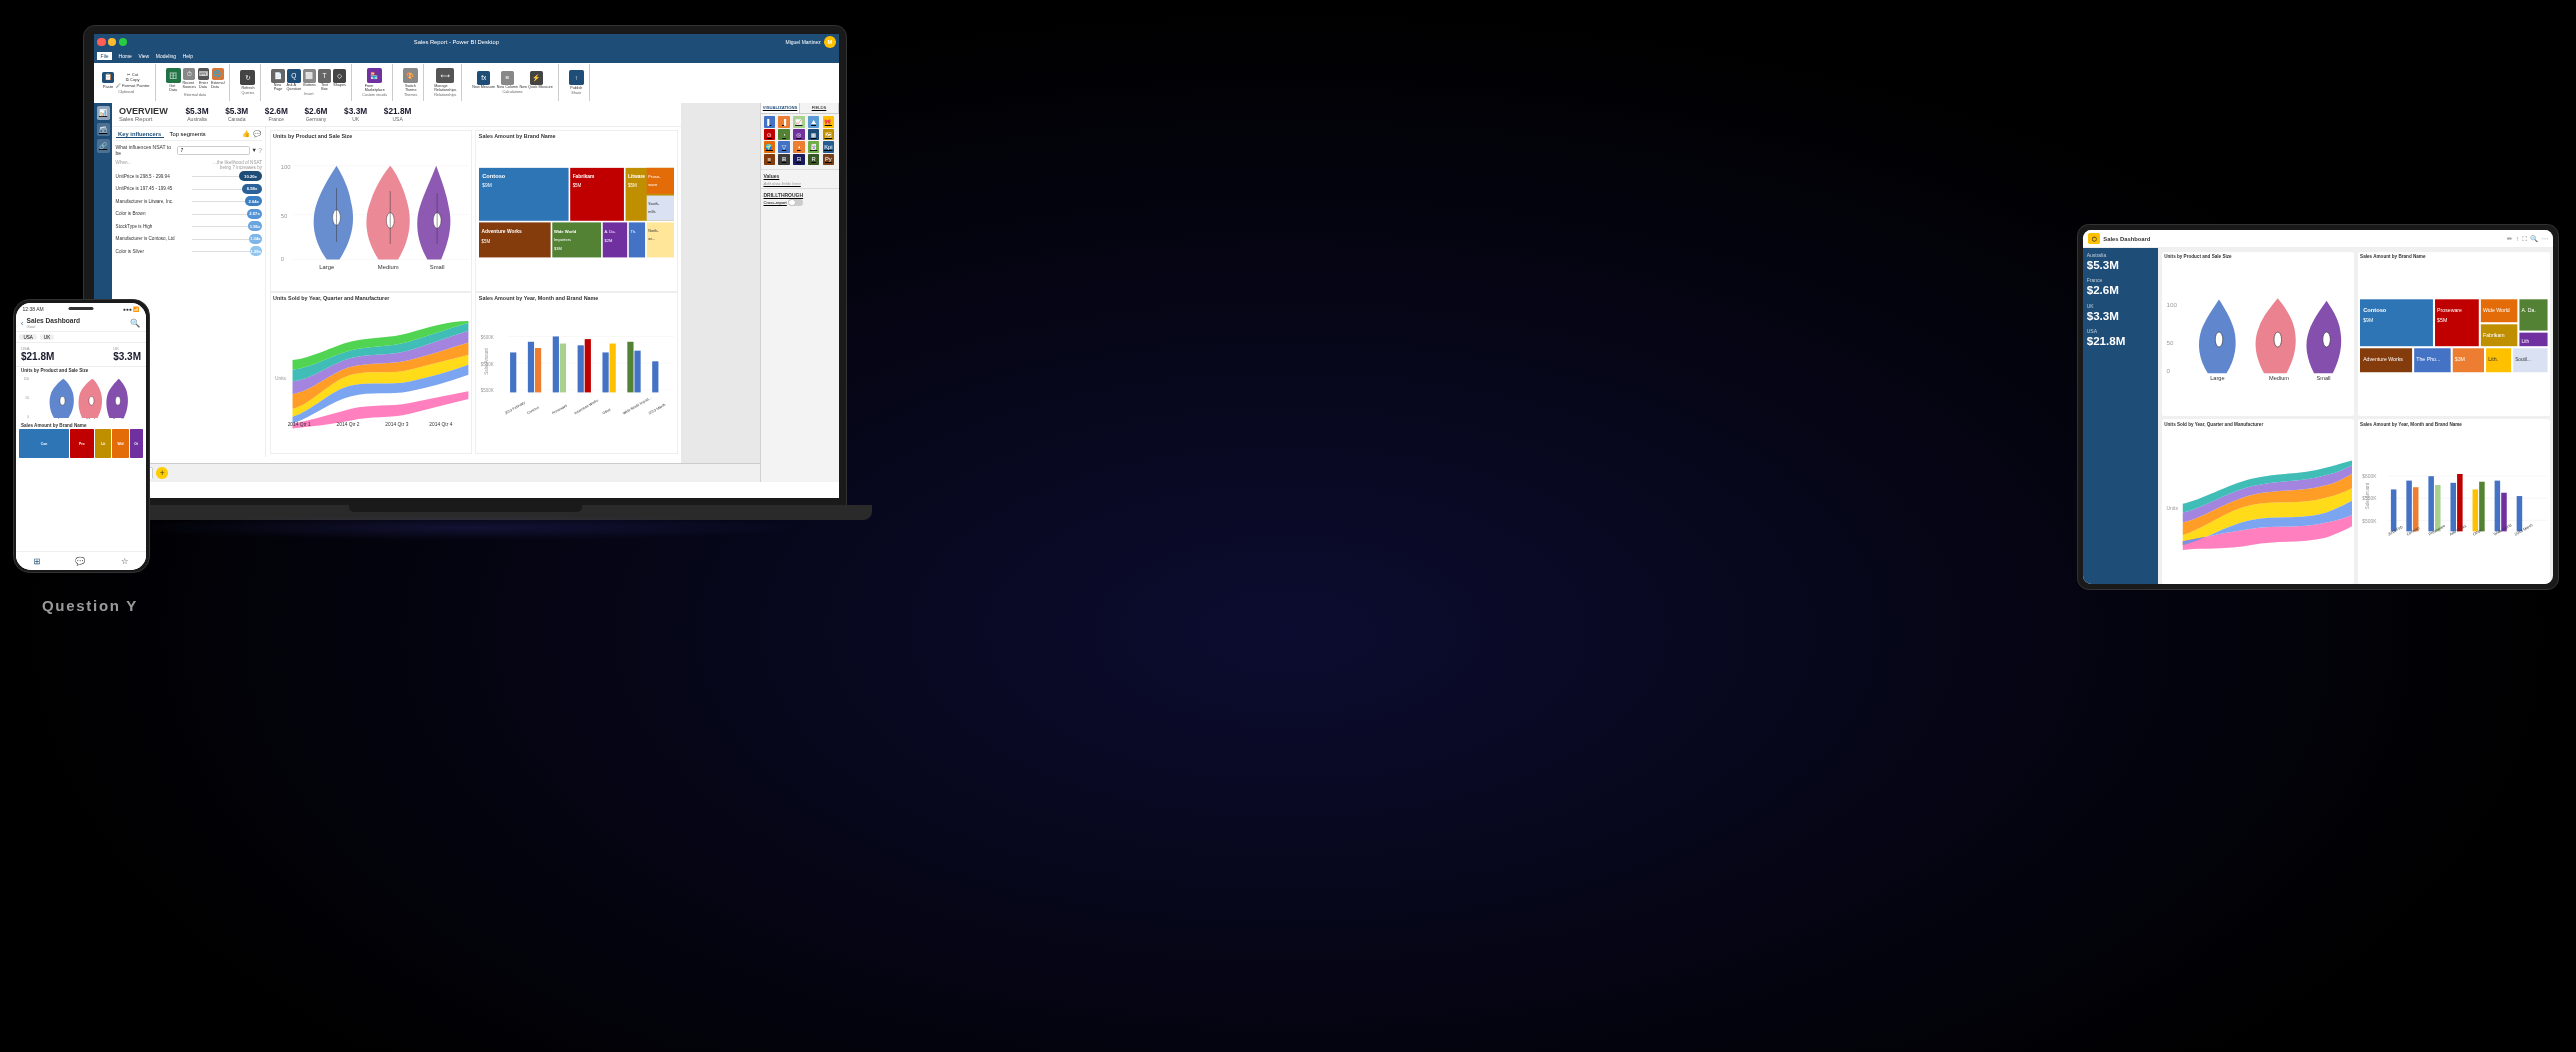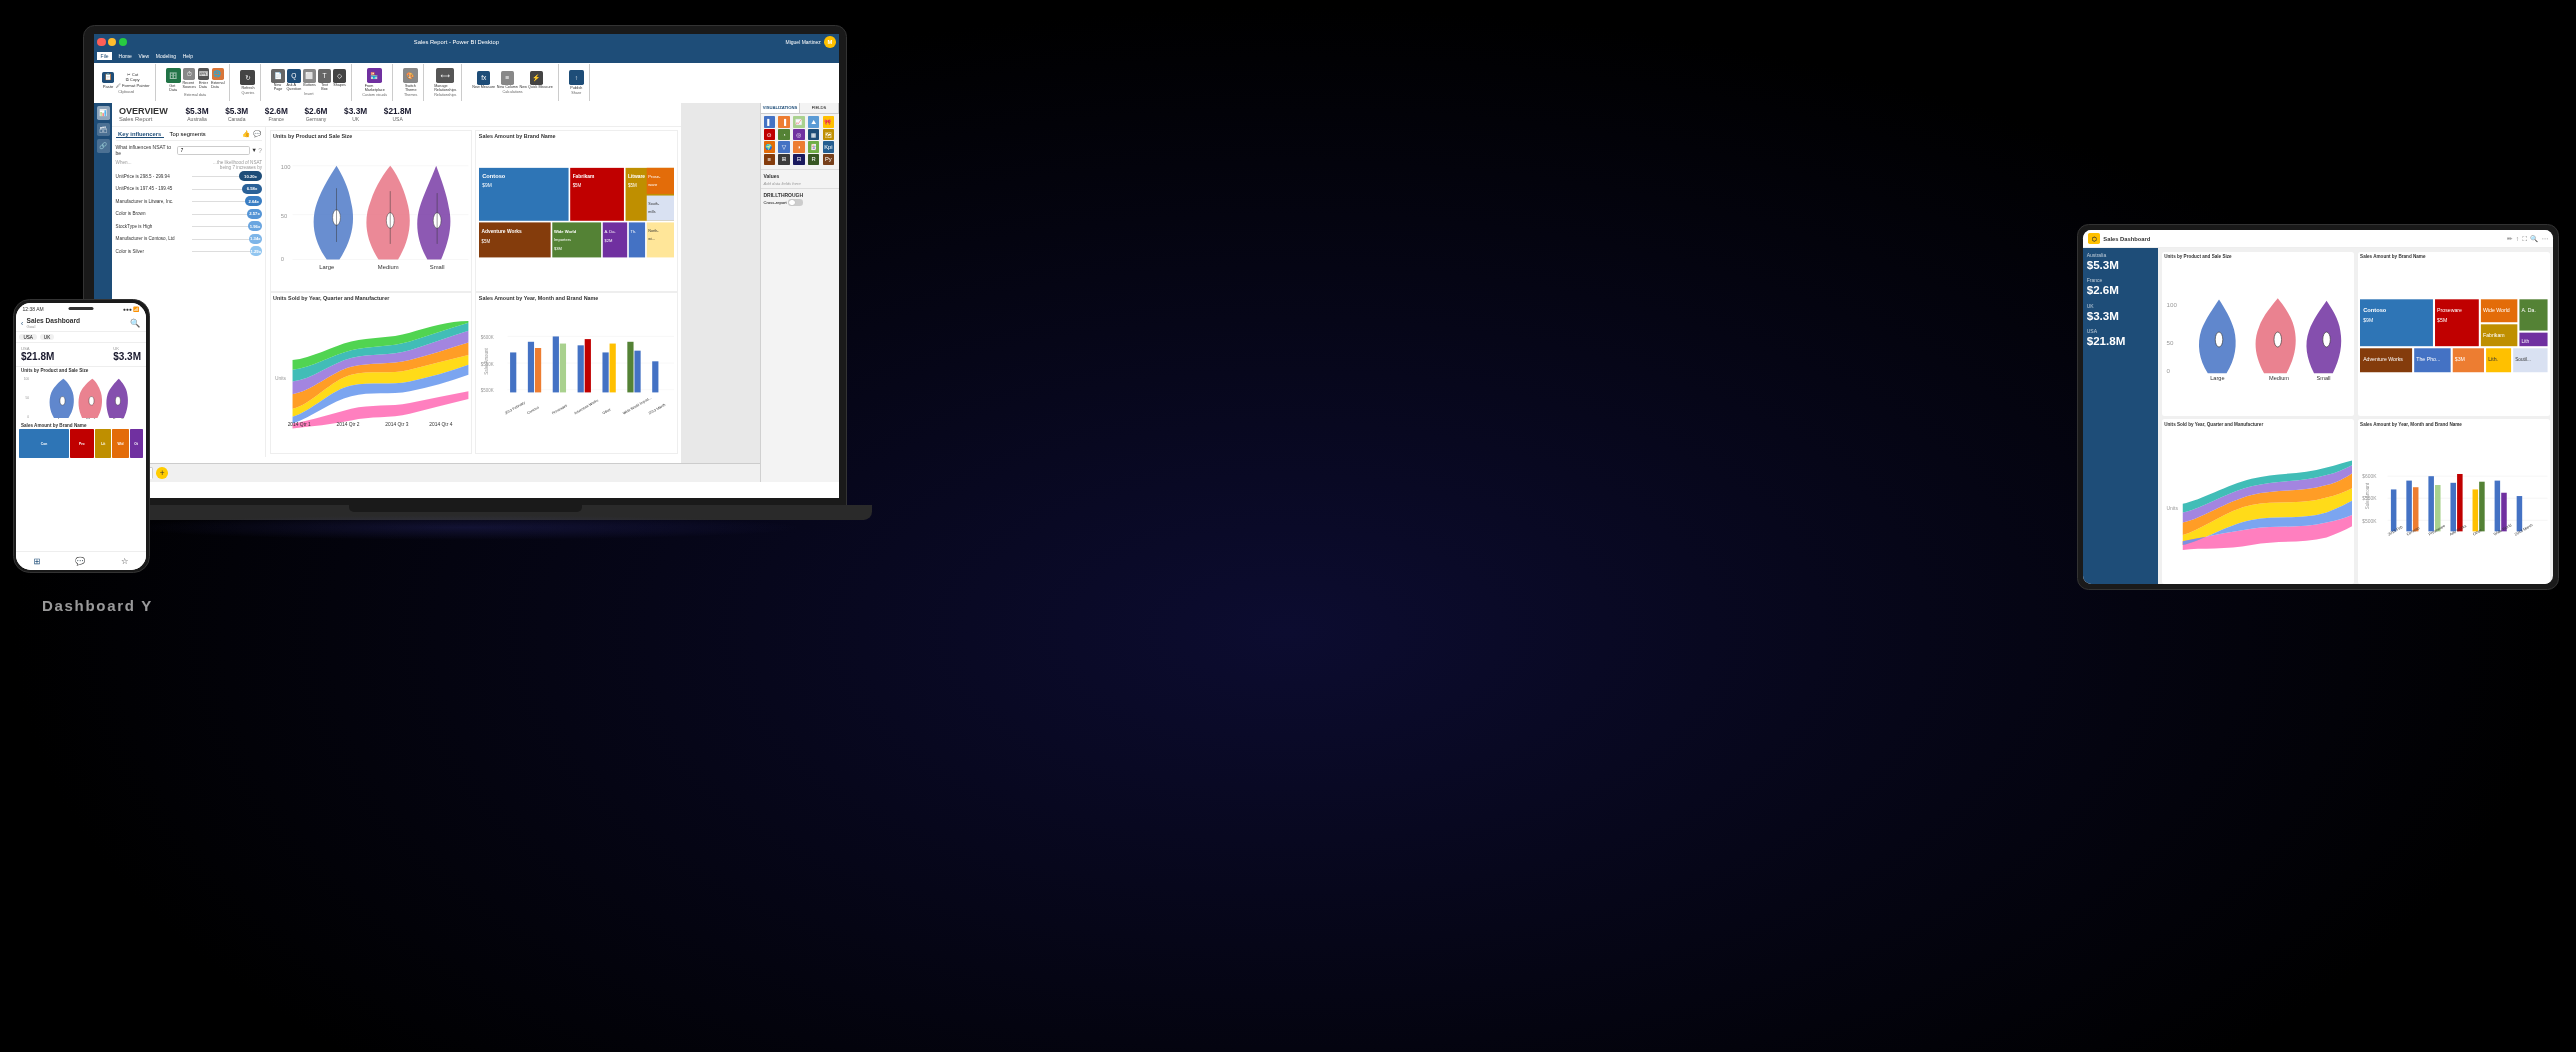--- a/index.html
+++ b/index.html
@@ -134,20 +134,21 @@
       color: #fff;
     }
     .ribbon-icon.blue { background: #1e4d78; }
     .ribbon-icon.green { background: #217346; }
     .ribbon-icon.orange { background: #d87538; }
     .ribbon-icon.purple { background: #7030a0; }
 
     .pbi-main {
       display: flex;
       height: calc(464px - 15px - 52px - 18.3px);
+      text-decoration: underline;
     }
     .pbi-sidebar-left {
       width: 18.3px;
       background: #1e4d78;
       display: flex;
       flex-direction: column;
       align-items: center;
       padding-top: 3.3px;
       gap: 3.3px;
     }
@@ -1442,14 +1443,14 @@
                 </svg>
               </div>
             </div>
           </div>
         </div>
       </div>
     </div>
   </div>
 </div>
 
-<div class="dashboard-y-label">Dashboard Y</div>
+<div class="dashboard-y-label">Question Y</div>
 
 
 </body></html>

